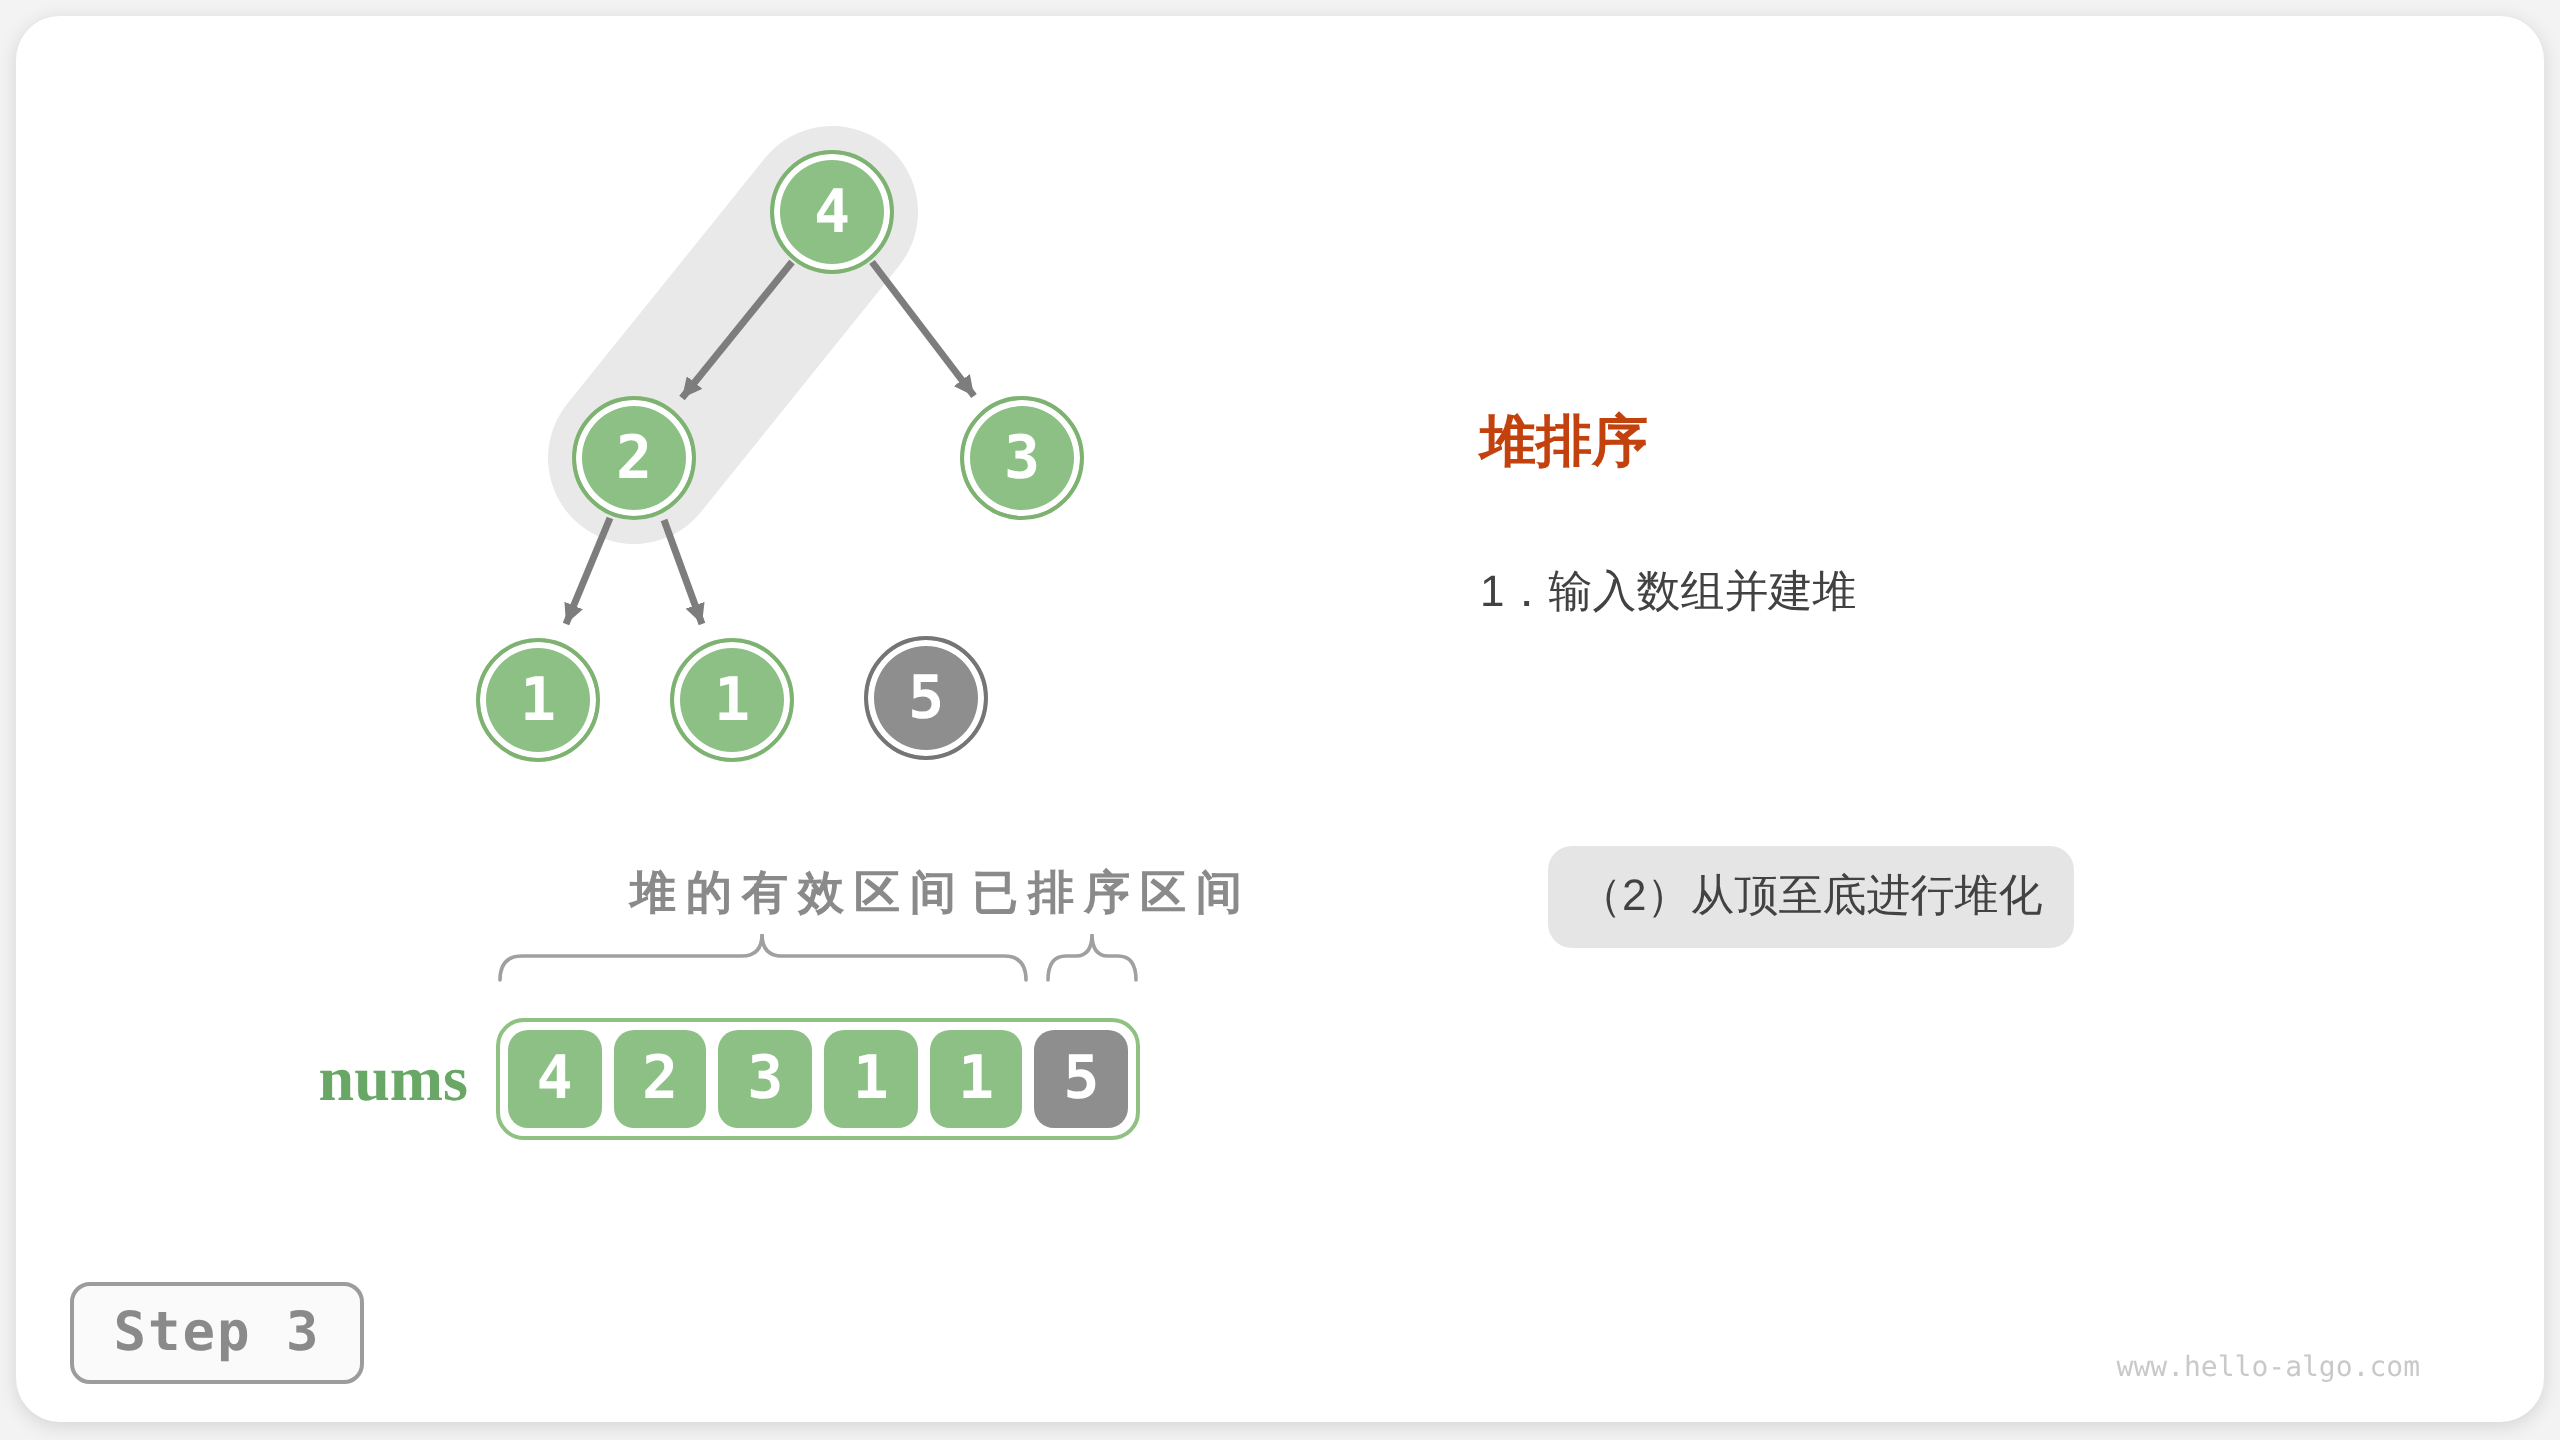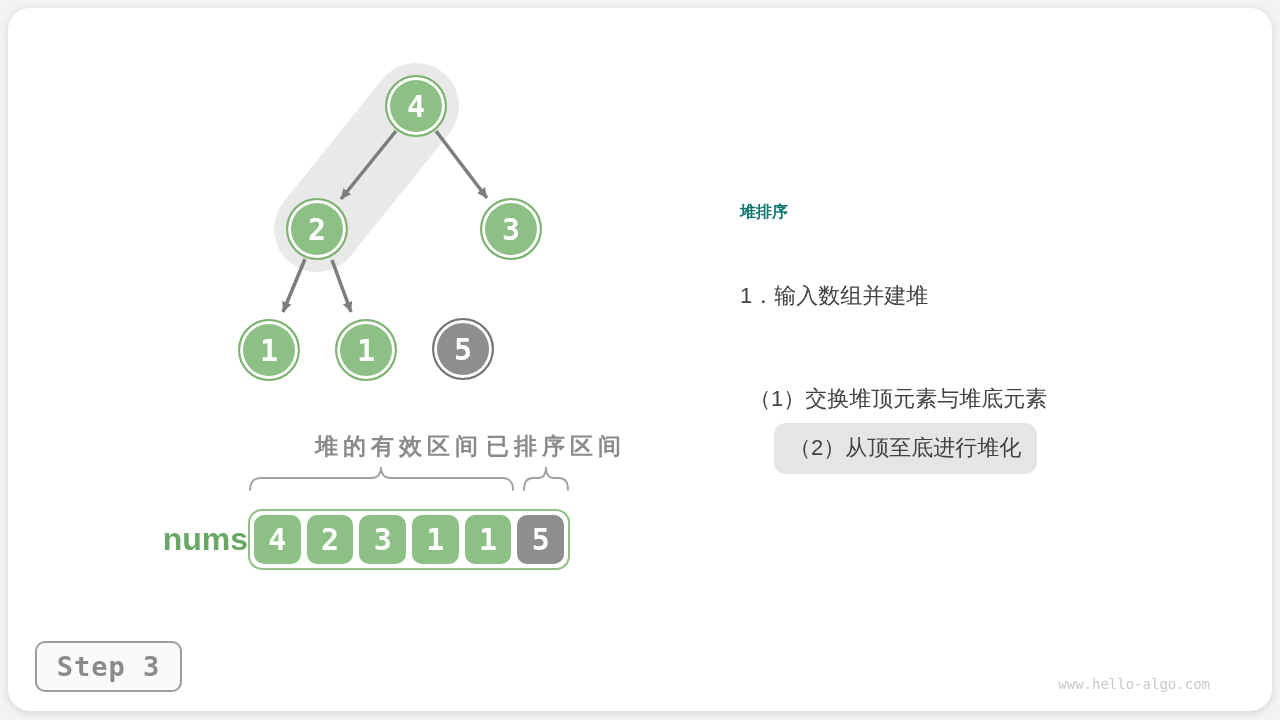--- a/index.html
+++ b/index.html
@@ -28,42 +28,42 @@
 
   
   .brace-label {
     position:absolute; transform:translateX(-50%);
     font-size:23px; font-weight:bold; letter-spacing:5px;
     color:#8A8A8A; white-space:nowrap;
   }
 
   
   .nums-label {
-    position:absolute; left:148px; top:521px; width:100px;
-    text-align:right; font-family:Liberation Sans, sans-serif;
+    position:absolute; left:134px; top:521px; width:100px;
+    text-align:right; font-family:Liberation Serif, serif;
     font-weight:bold; font-size:32px; color:#68A766;
   }
   .array {
     position:absolute; left:248px; top:509px; width:322px; height:61px;
     background:#FFFFFF; border:2px solid #8FC183; border-radius:14px;
     display:flex; gap:6px; padding:4px;
   }
   .cell {
     flex:1; border-radius:10px;
     display:flex; align-items:center; justify-content:center;
     font-family:"DejaVu Sans Mono", monospace; font-weight:bold;
     font-size:30px; color:#FFFFFF;
   }
   .cell.heap { background:#8CC084; }
   .cell.sorted { background:#8E8E8E; }
 
   
   .panel-title {
     position:absolute; left:740px; top:202px;
-    font-size:16px; font-weight:bold; color:#0f766e; white-space:nowrap;
+    font-size:28px; font-weight:bold; color:#c2410c; white-space:nowrap;
   }
   .panel-item {
     position:absolute; font-size:22px; color:#424242; white-space:nowrap;text-align:right;
   }
   .panel-item.highlighted {
     background:#E5E5E5; border-radius:12px; padding:10px 16px 11px 15px;margin-left:39px;
   }
 
   
   .step-badge {
@@ -120,20 +120,19 @@
     <div class="cell heap">4</div>
     <div class="cell heap">2</div>
     <div class="cell heap">3</div>
     <div class="cell heap">1</div>
     <div class="cell heap">1</div>
     <div class="cell sorted">5</div>
   </div>
 
   <div class="panel-title">堆排序</div>
   <div class="panel-item" style="left:740px; top:281px">1．输入数组并建堆</div>
-  <div class="panel-item" style="left:749px; top:384px">（1）交换堆顶元素与堆底元素</div>
   <div class="panel-item highlighted" style="left:735px; top:423px">（2）从顶至底进行堆化</div>
 
   <div class="step-badge">Step 3</div>
 
   <div class="watermark">www.hello-algo.com</div>
 
 </div>
 
 </body></html>

